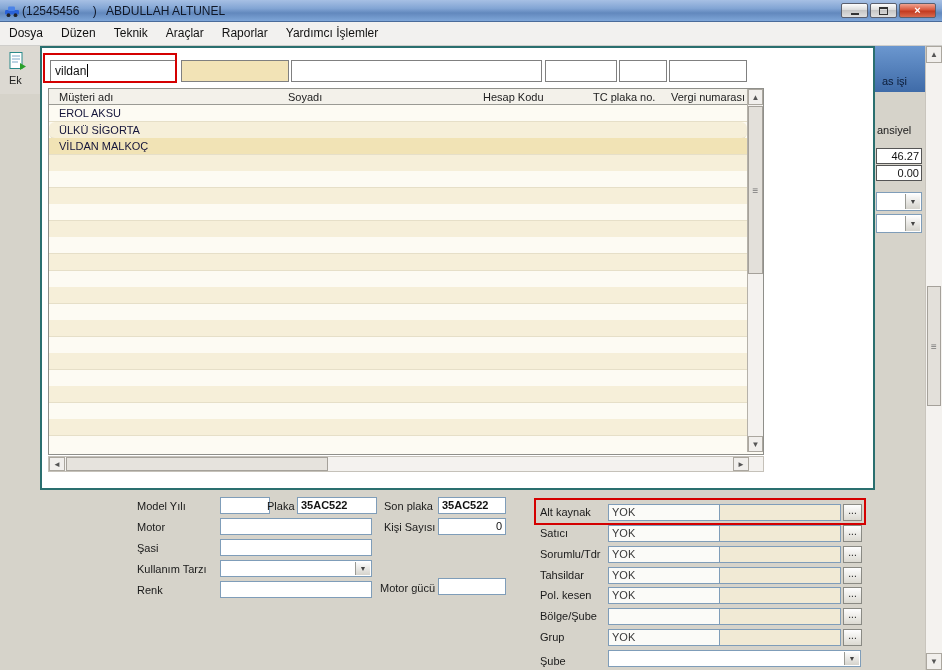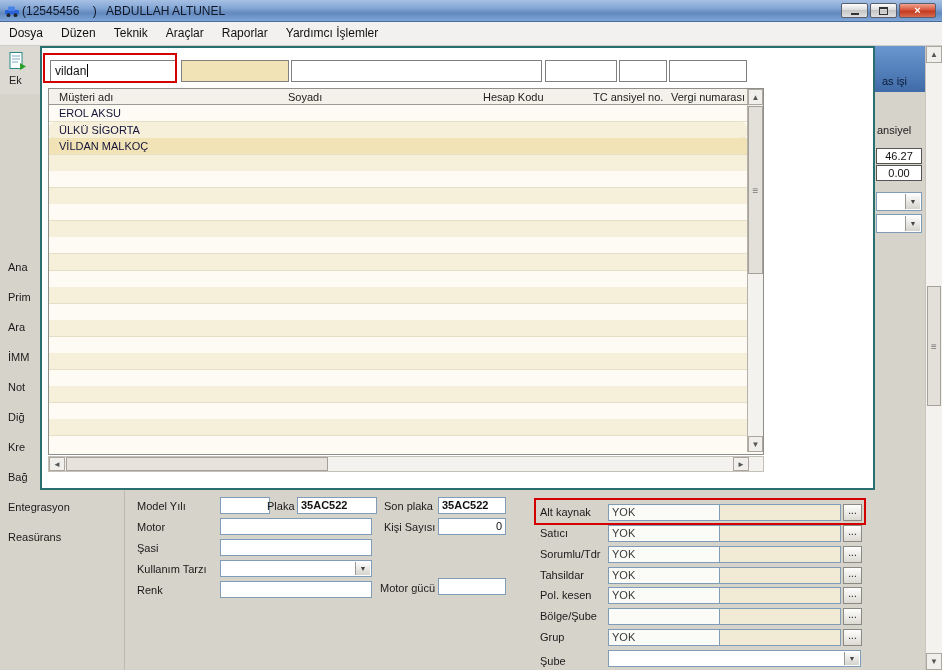--- a/index.html
+++ b/index.html
@@ -25,21 +25,21 @@
   .side-item{position:absolute;left:8px;font-size:11px;color:#1a1a1a;white-space:nowrap}
 
   
   #toolbar-left{left:0;top:46px;width:40px;height:48px;background:#dcd9d2}
   #toolbar-left-label{left:9px;top:74px;font-size:11px;color:#222}
   #toolbar-right{left:875px;top:46px;width:64px;height:46px;background:linear-gradient(180deg,#6b97cf,#3f6ba8)}
   #toolbar-right-label{position:absolute;left:7px;bottom:5px;font-size:11px;color:#0c1c38}
 
   
   .lbl{font-size:11px;color:#1a1a1a;white-space:nowrap}
-  .valbox{background:#fff;border:1px solid #555;font-size:11px;line-height:14px;text-align:center;padding:0 2px;color:#111}
+  .valbox{background:#fff;border:1px solid #555;font-size:11px;line-height:14px;text-align:right;padding:0 2px;color:#111}
   .combo-frag{background:#fff;border:1px solid #7f9db9}
   .combo-btn{position:absolute;right:1px;top:1px;bottom:1px;width:15px;background:linear-gradient(#fdfdfd,#d5d3cc);border-left:1px solid #9a9a94;display:flex;align-items:center;justify-content:center;font-size:7px;color:#444}
 
   
   #main-vscroll{left:925px;top:46px;width:17px;height:624px;background:#f4f2ef;border-left:1px solid #c9c5bd}
   .sb-btn{background:#f1efec;border:1px solid #aba79f;display:flex;align-items:center;justify-content:center;font-size:8px;color:#555}
   .sb-thumb{background:#e3e0da;border:1px solid #a5a19a;display:flex;align-items:center;justify-content:center;font-size:10px;color:#777}
 
   
   .field{background:#fff;border:1px solid #7f9db9;font-size:11px;line-height:15px;height:17px;padding:0 3px;color:#111}
@@ -109,32 +109,20 @@
     <svg class="abs" style="left:8px;top:5px" width="20" height="20" viewBox="0 0 20 20">
       <rect x="2" y="1.5" width="12" height="16" fill="#ffffff" stroke="#2a8a8a"></rect>
       <line x1="4" y1="5" x2="12" y2="5" stroke="#7aa8c8" stroke-width="1"></line>
       <line x1="4" y1="8" x2="12" y2="8" stroke="#7aa8c8" stroke-width="1"></line>
       <line x1="4" y1="11" x2="10" y2="11" stroke="#7aa8c8" stroke-width="1"></line>
       <path d="M12 12 l6 3.5 -6 3.5 z" fill="#2aa02a"></path>
     </svg>
   </div>
   <span id="toolbar-left-label" class="abs lbl">Ek</span>
 
-  <div id="sidebar" class="abs">
-      <div class="side-item" style="top: 167px;">Ana</div>
-      <div class="side-item" style="top: 197px;">Prim</div>
-      <div class="side-item" style="top: 227px;">Ara</div>
-      <div class="side-item" style="top: 257px;">İMM</div>
-      <div class="side-item" style="top: 287px;">Not</div>
-      <div class="side-item" style="top: 317px;">Diğ</div>
-      <div class="side-item" style="top: 347px;">Kre</div>
-      <div class="side-item" style="top: 377px;">Bağ</div>
-      <div class="side-item" style="top: 407px;">Entegrasyon</div>
-      <div class="side-item" style="top: 437px;">Reasürans</div>
-    </div>
 
   <div id="toolbar-right" class="abs">
     <span id="toolbar-right-label">as işi</span>
   </div>
 
   <span class="abs lbl" style="left:877px;top:124px">ansiyel</span>
   <div class="abs valbox" style="left:876px;top:148px;width:46px;height:16px">46.27</div>
   <div class="abs valbox" style="left:876px;top:165px;width:46px;height:16px">0.00</div>
   <div class="abs combo-frag" style="left:876px;top:192px;width:46px;height:19px">
     <span class="combo-btn">▼</span>
@@ -226,21 +214,21 @@
     <div class="flt" style="left:249px;top:12px;width:251px"></div>
     <div class="flt" style="left:503px;top:12px;width:72px"></div>
     <div class="flt" style="left:577px;top:12px;width:48px"></div>
     <div class="flt" style="left:627px;top:12px;width:78px"></div>
 
     <div id="ltable" class="abs">
       <div id="lheader">
         <span class="hcol" style="left:10px">Müşteri adı</span>
         <span class="hcol" style="left:239px">Soyadı</span>
         <span class="hcol" style="left:434px">Hesap Kodu</span>
-        <span class="hcol" style="left:544px">TC ansiyel no.</span>
+        <span class="hcol" style="left:544px">TC plaka no.</span>
         <span class="hcol" style="left:622px">Vergi numarası</span>
       </div>
       <div id="lbody">
           <div class="trow" style="top: 0px;">
             <span class="cell-name">EROL AKSU</span>
           </div>
           <div class="trow alt" style="top: 16.55px; border-radius: 6px;">
             <span class="cell-name">ÜLKÜ SİGORTA</span>
           </div>
           <div class="trow selected" style="top: 33.1px;">

